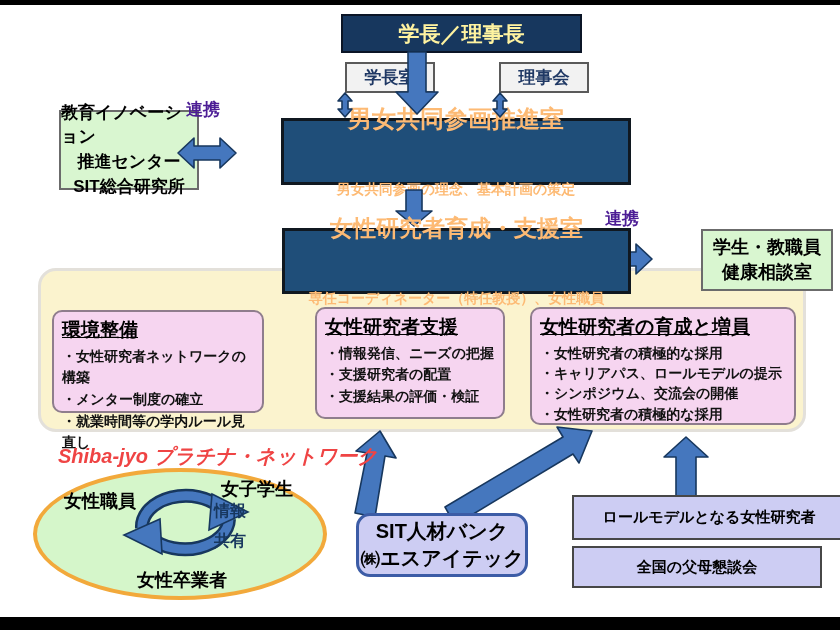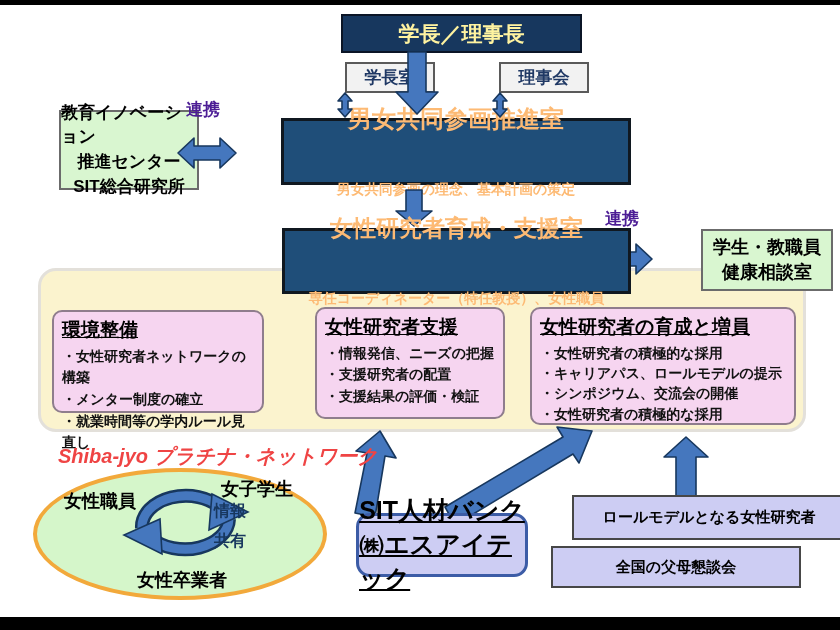--- a/index.html
+++ b/index.html
@@ -22,21 +22,21 @@
   .pink-title { font-weight:bold; text-decoration:underline; font-size:19px; color:#000; line-height:1.3; }
   .bullets { margin:3px 0 0 0; font-size:14px; color:#111; line-height:1.55; font-weight:bold; }
 
   .renkei { font-weight:bold; font-size:17px; color:#4c1d95; }
   .red-title { color:#ef4444; font-weight:bold; font-style:italic; font-size:20px; white-space:nowrap; }
   .ellipse { background:#D5F6CA; border:4px solid #F2A93B; border-radius:50%; }
   .member { font-weight:bold; font-size:18px; color:#000; white-space:nowrap; }
   .hub { font-weight:bold; font-size:16px; color:#17375E; line-height:1.15; }
 
   .lav { background:#CDCDF3; }
-  .sit-box { border:3px solid #3C5CA6; border-radius:14px; font-weight:bold; color:#000; font-size:25px; line-height:1.35;text-decoration:underline; }
+  .sit-box { border:3px solid #3C5CA6; border-radius:14px; font-weight:bold; color:#000; font-size:20px; line-height:1.35; }
   .ext-box { border:2px solid #474747; font-weight:bold; color:#000; font-size:15px; }
 
   .t-title-lg { font-weight:bold; font-size:24px; line-height:1.15; }
   .t-sub { font-weight:bold; font-size:14px; line-height:1.2; }
   svg.arrows { position:absolute; left:0; top:0; z-index:5; pointer-events:none; }
   .z6 { z-index:6; } .z4 { z-index:4; } .z3 { z-index:3; } .z2 { z-index:2; }
 </style>
 </head>
 <body>
 
@@ -124,21 +124,21 @@
   </div>
 
   <div class="abs lav sit-box flexc z6" style="left:312px; top:513px; width:172px; height:64px;">
     <span>SIT人材バンク</span>
     <span>㈱エスアイテック</span>
   </div>
 
   <div class="abs lav ext-box flexc z6" style="left:528px; top:495px; width:274px; height:45px;">
     <span>ロールモデルとなる女性研究者</span>
   </div>
-  <div class="abs lav ext-box flexc z6" style="left:507px; top:546px; width:250px; height:42px;">
+  <div class="abs lav ext-box flexc z6" style="left:528px; top:546px; width:250px; height:42px;">
     <span>全国の父母懇談会</span>
   </div>
 
   <svg class="arrows" width="840" height="630" viewBox="0 0 840 630">
     <g fill="#4577BE" stroke="#17375E" stroke-width="1.6" stroke-linejoin="round">
 
       <polygon points="408,52 426,52 426,92 438,92 417,114 396,92 408,92"></polygon>
 
       <polygon points="345,93 352,101 348,101 348,109 352,109 345,117 338,109 342,109 342,101 338,101"></polygon>
 

